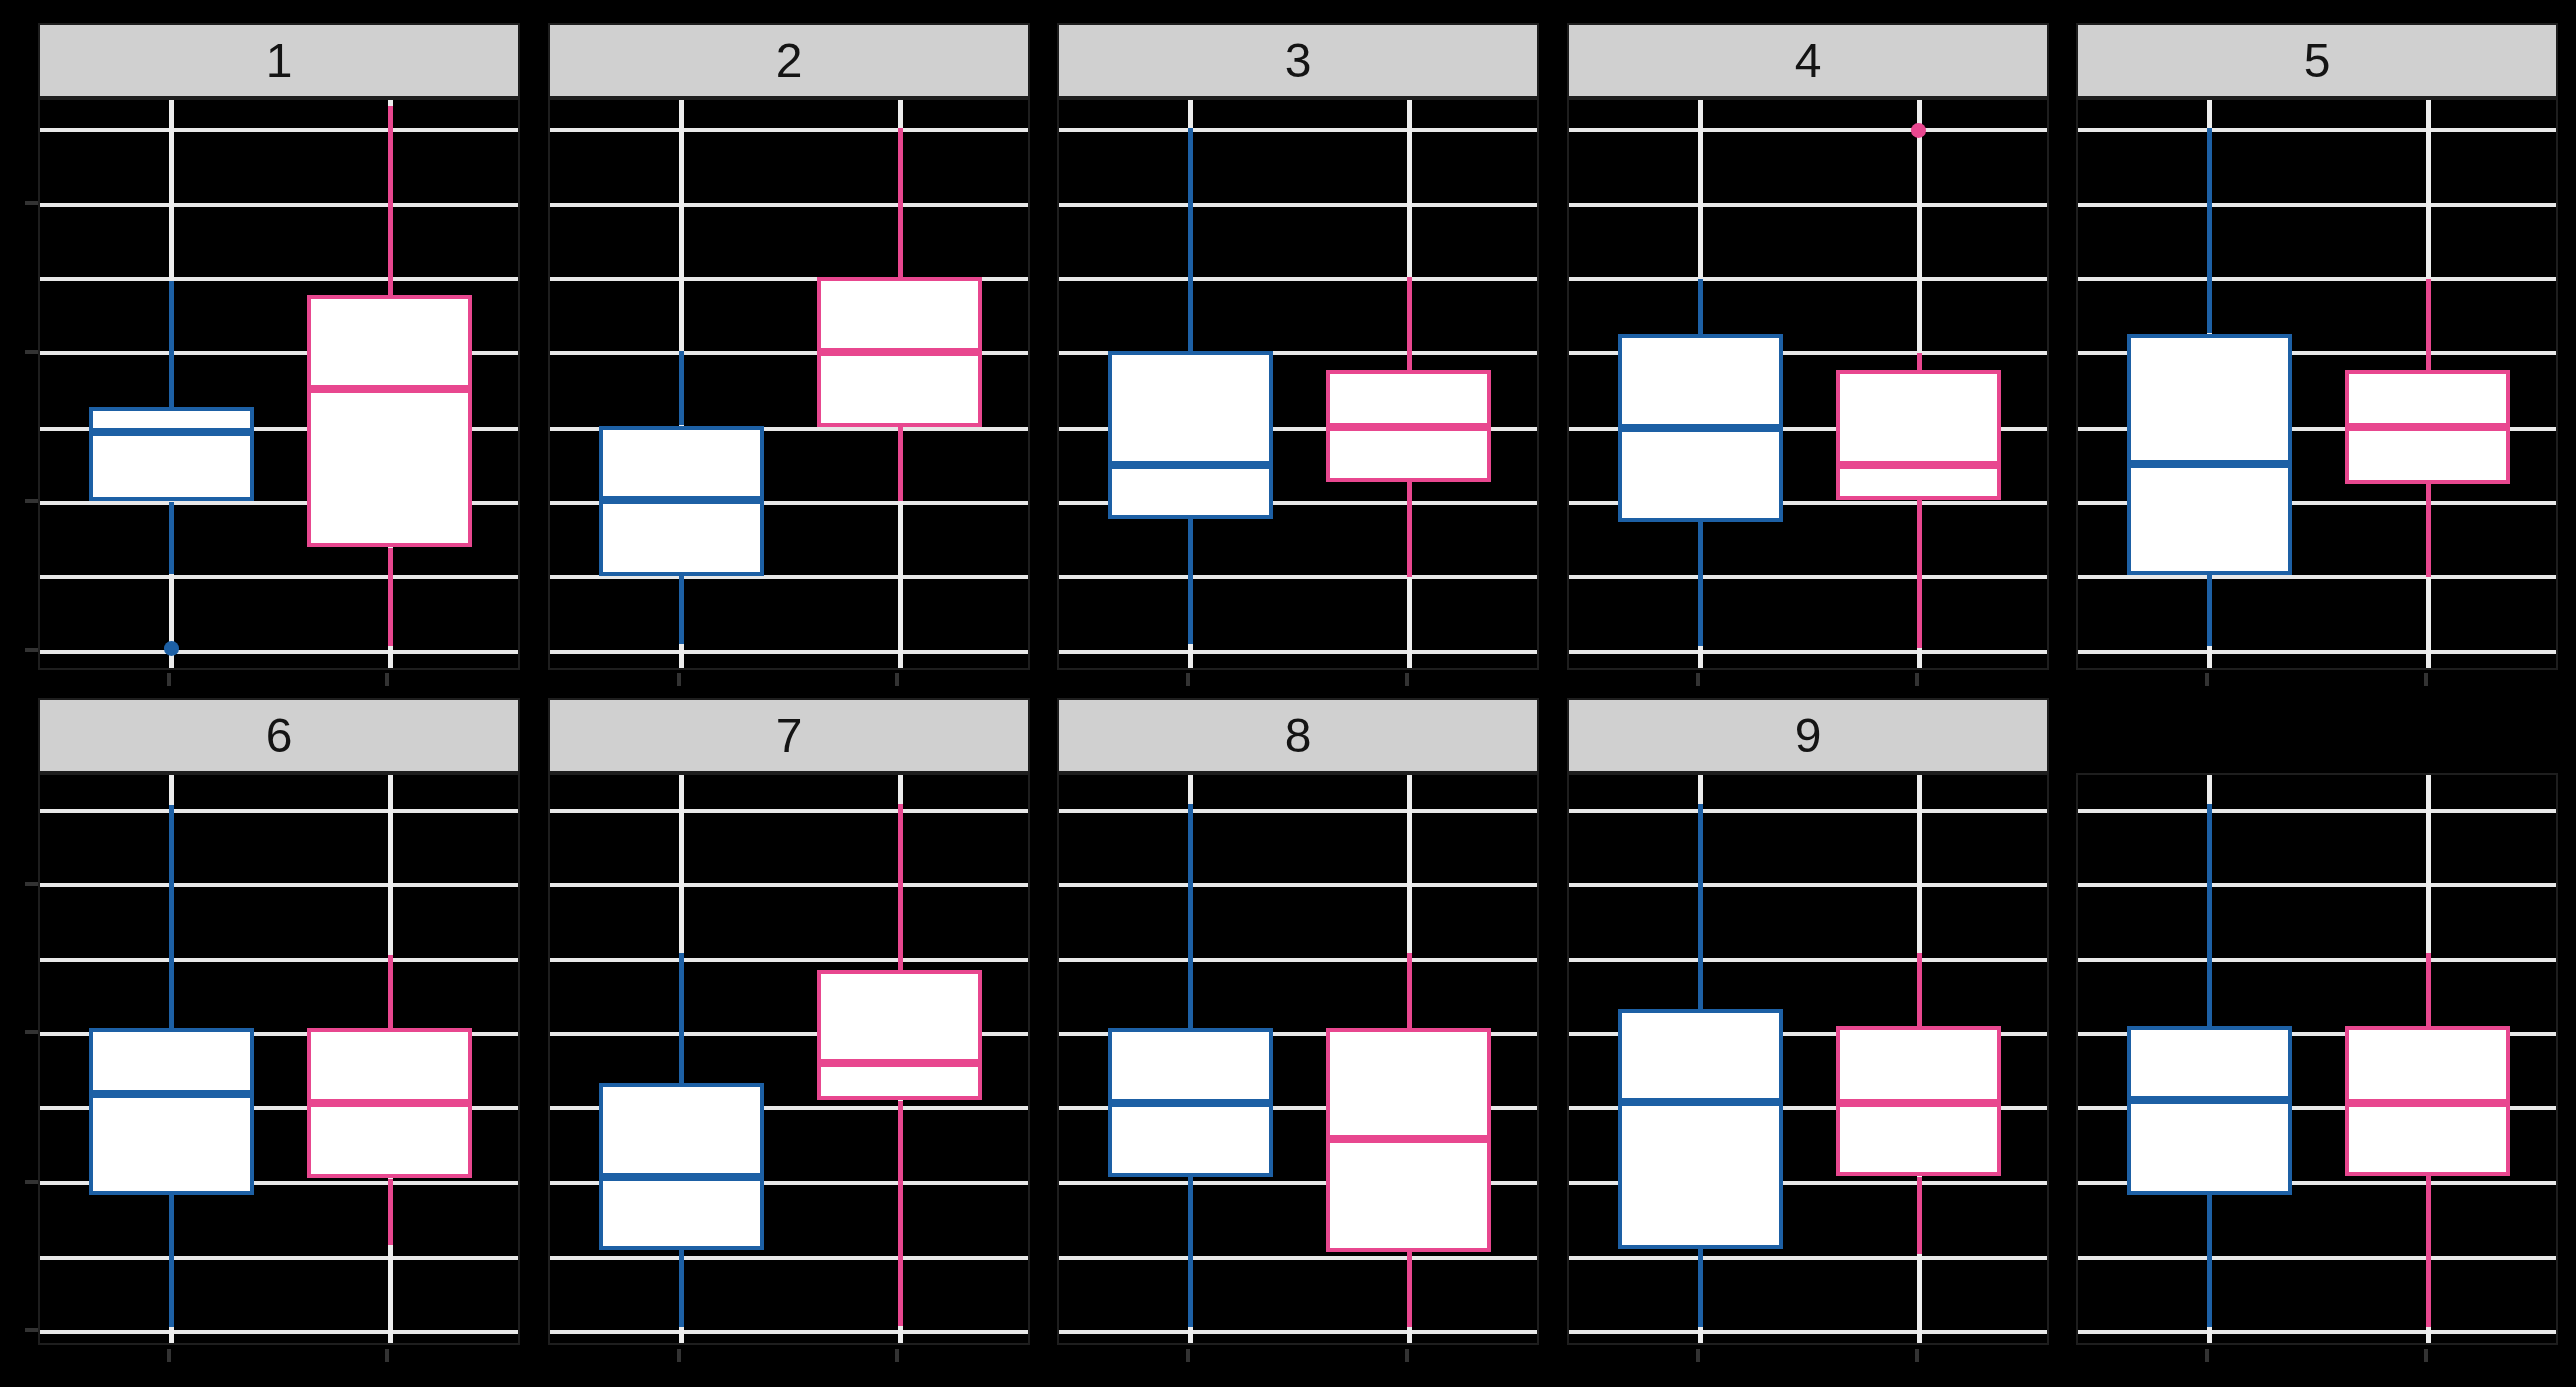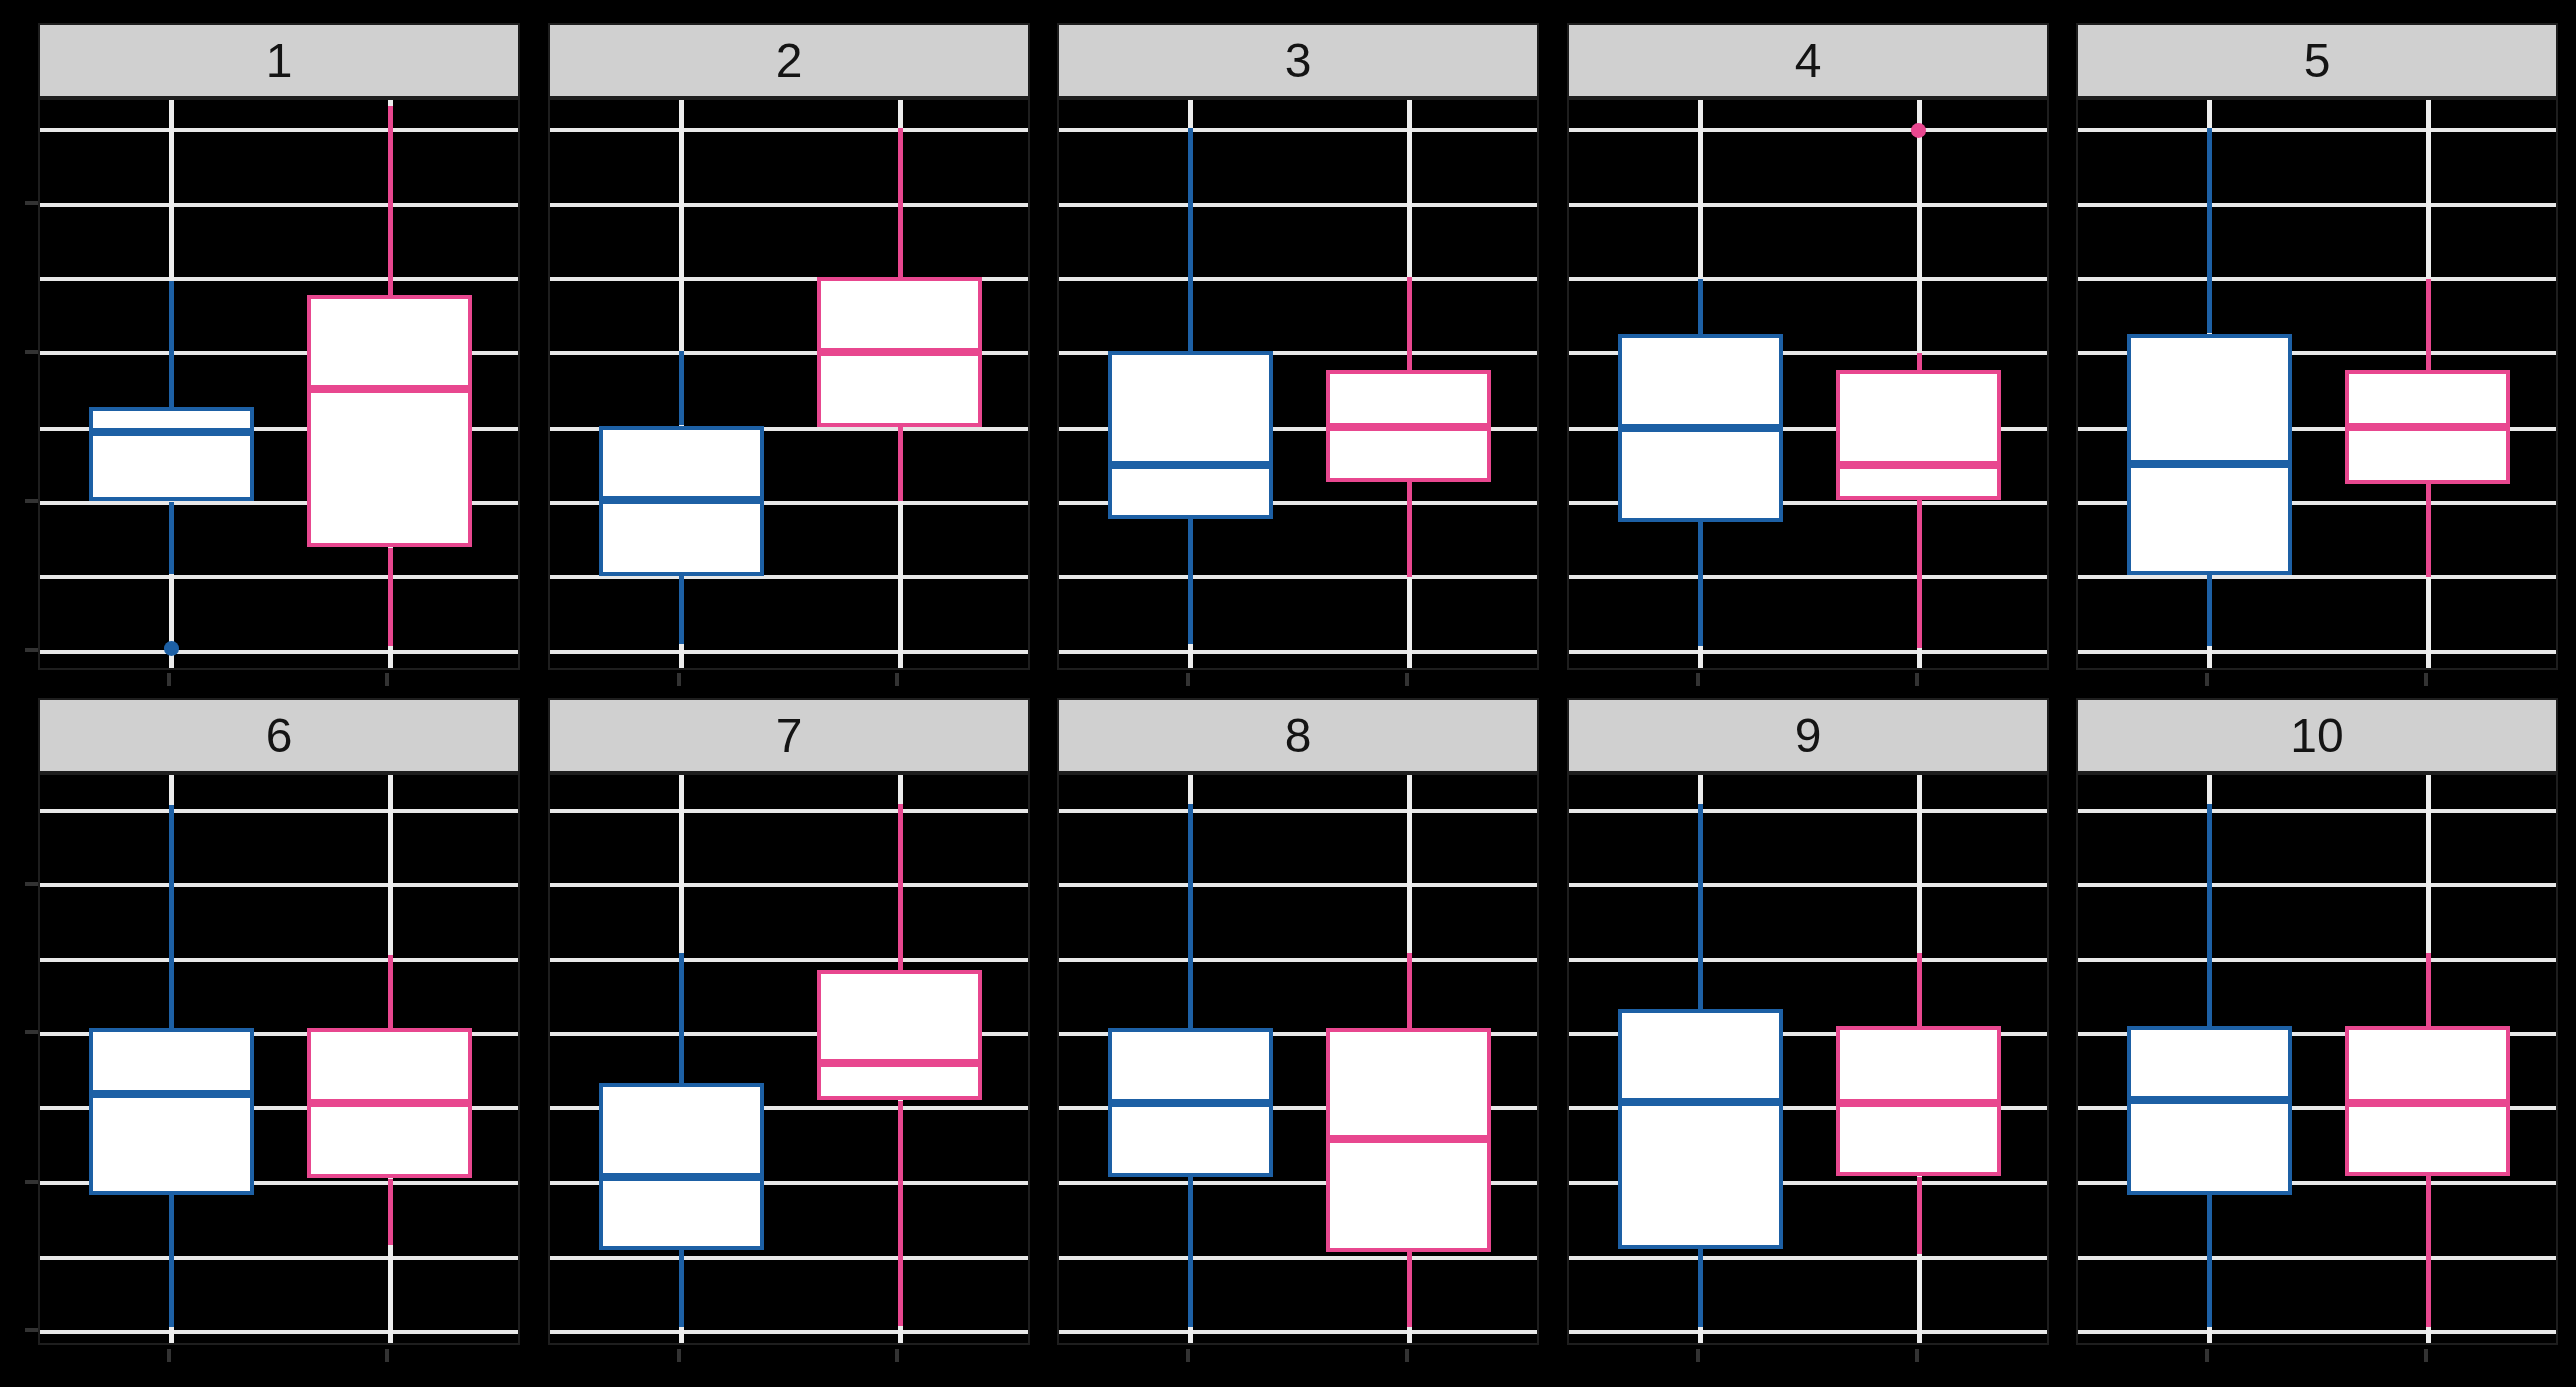--- a/index.html
+++ b/index.html
@@ -271,23 +271,20 @@
         <div class="med" style="left: 49px; top: 323px; width: 165px; background: rgb(29, 96, 165);"></div>
         <div class="whisker" style="left: 348px; top: 178px; height: 73px; background: rgb(232, 71, 143);"></div>
         <div class="whisker" style="left: 348px; top: 402px; height: 77px; background: rgb(232, 71, 143);"></div>
         <div class="bx" style="left: 267px; top: 251px; width: 165px; height: 150px; border-color: rgb(232, 71, 143); background: rgb(255, 255, 255);"></div>
         <div class="med" style="left: 267px; top: 324px; width: 165px; background: rgb(232, 71, 143);"></div>
       </div>
     </div>
     <div class="tick-b" style="left: 1696px; top: 1349px; background: rgb(51, 51, 51);"></div>
     <div class="tick-b" style="left: 1915px; top: 1349px; background: rgb(51, 51, 51);"></div>
     <div class="facet" style="left: 2076px; top: 698px; width: 482px; height: 648px;">
-      <div class="strip" style="left: 0px; top: 0px; width: 482px; height: 75px;">
-        <div class="strip-label">10</div>
-      </div>
       <div class="plot" style="left: 0px; top: 75px; width: 482px; height: 572px;">
         <div class="gl-h" style="top: 34px; background: rgb(232, 232, 232);"></div>
         <div class="gl-h" style="top: 108px; background: rgb(232, 232, 232);"></div>
         <div class="gl-h" style="top: 183px; background: rgb(232, 232, 232);"></div>
         <div class="gl-h" style="top: 257px; background: rgb(232, 232, 232);"></div>
         <div class="gl-h" style="top: 331px; background: rgb(232, 232, 232);"></div>
         <div class="gl-h" style="top: 406px; background: rgb(232, 232, 232);"></div>
         <div class="gl-h" style="top: 481px; background: rgb(232, 232, 232);"></div>
         <div class="gl-h" style="top: 555px; background: rgb(232, 232, 232);"></div>
         <div class="gl-v" style="left: 129px;"></div>

